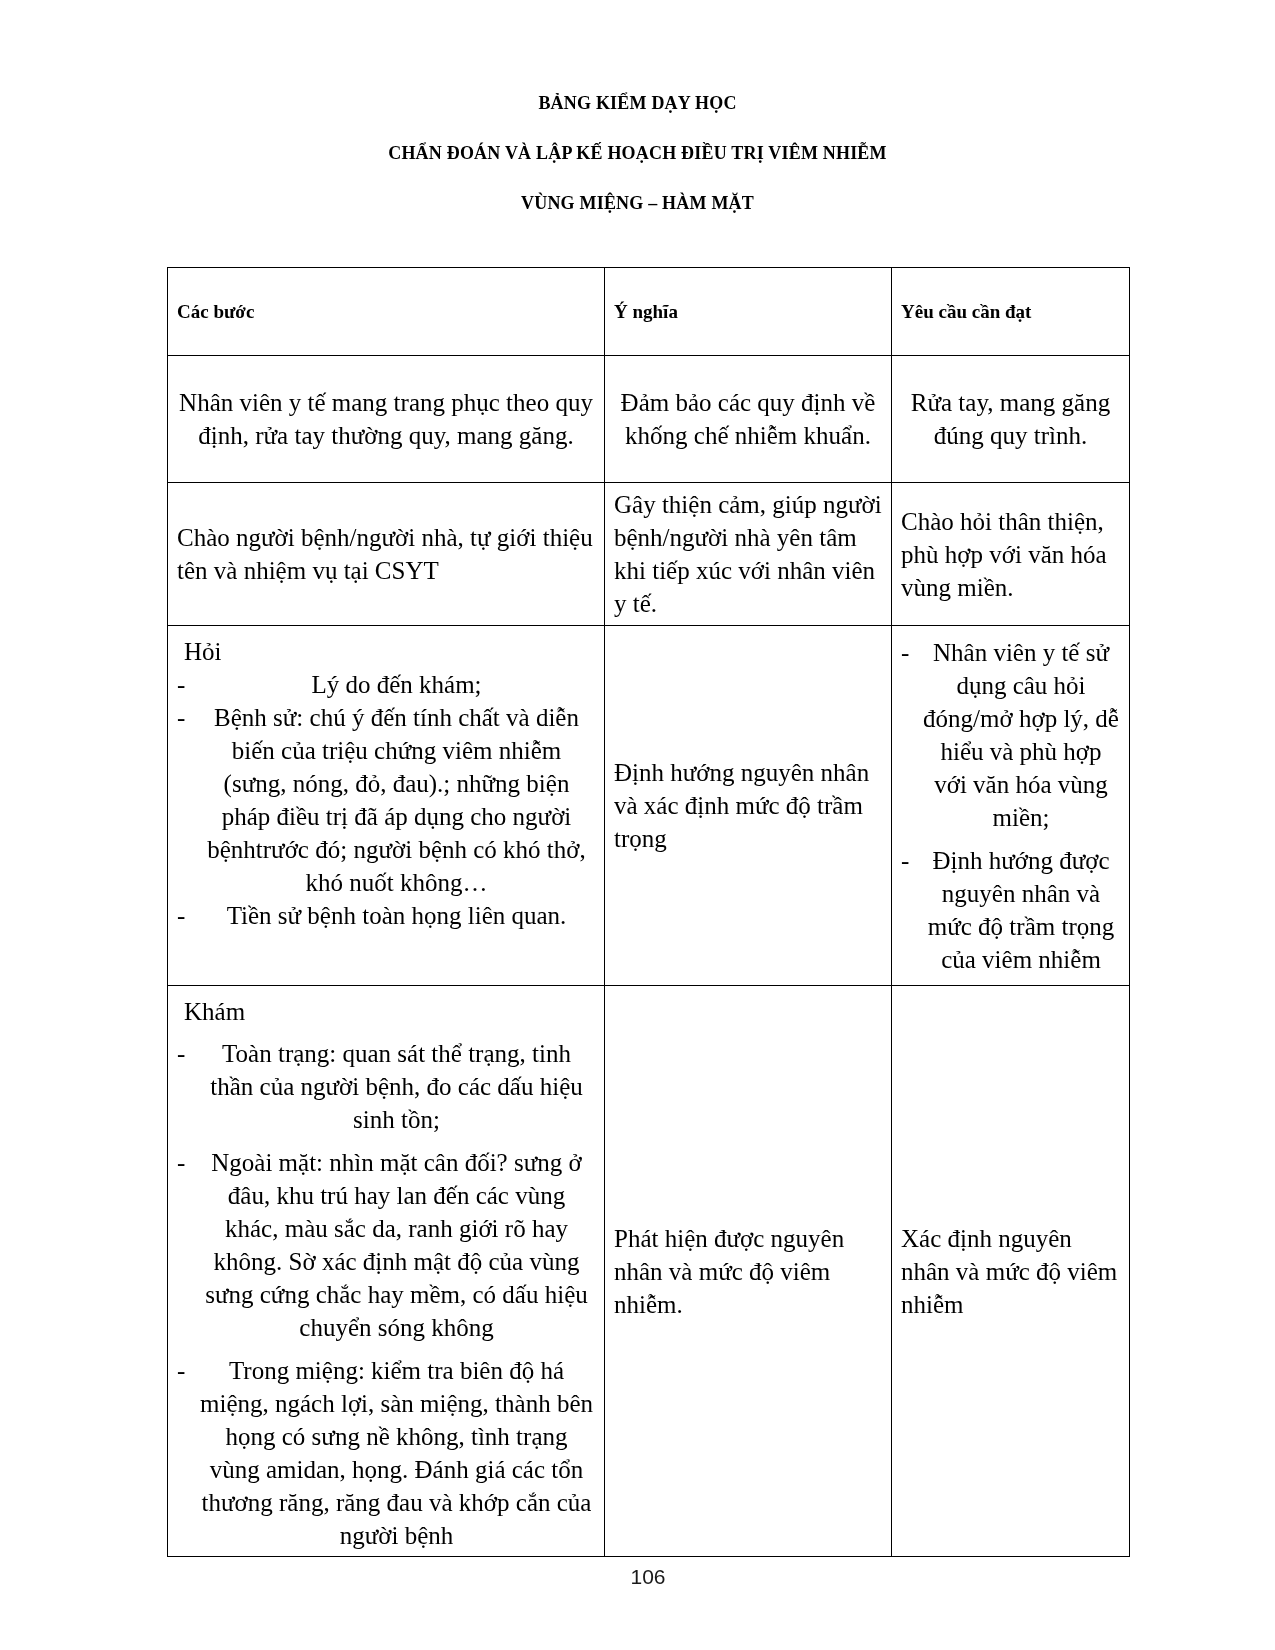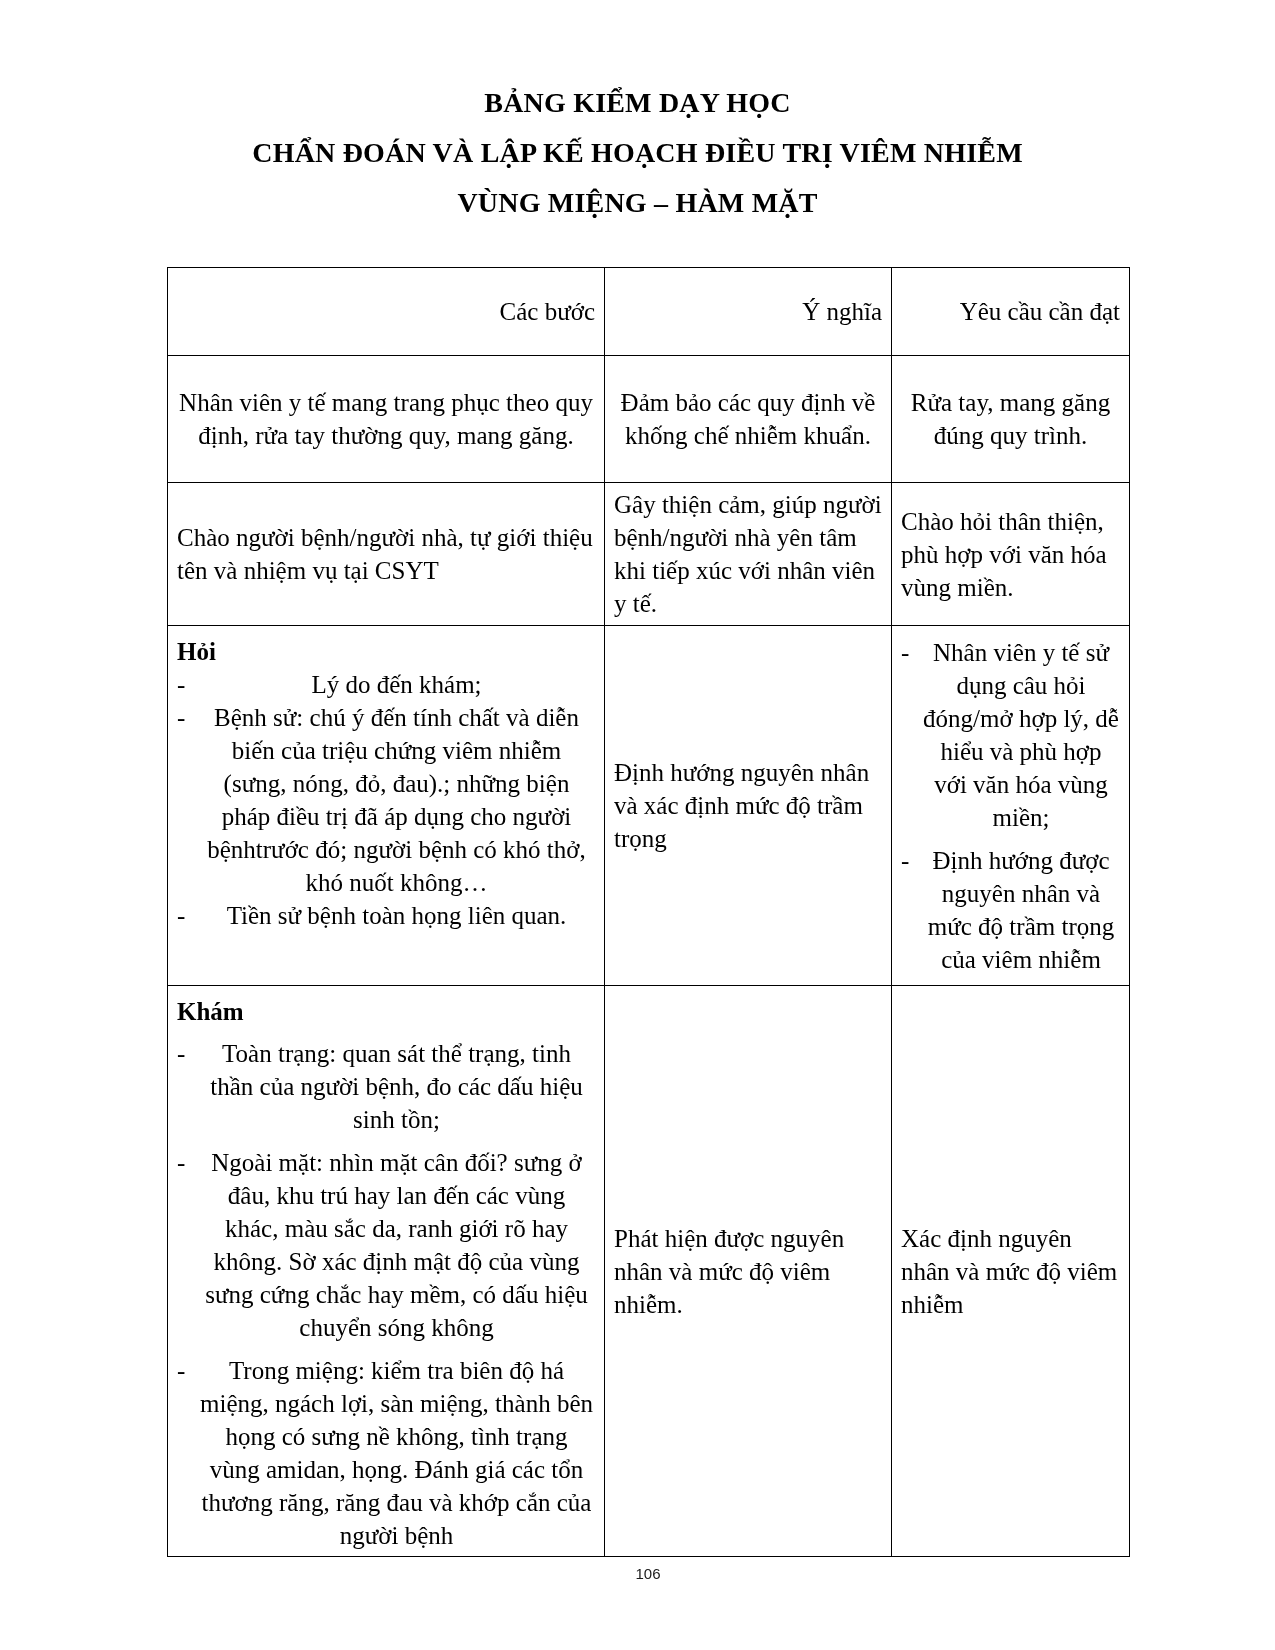--- a/index.html
+++ b/index.html
@@ -10,21 +10,21 @@
     color:#000;
     font-family:"Liberation Serif", serif;
     overflow:hidden;
   }
   .title-block {
     padding-top:78px;
     text-align:center;
   }
   .title-line {
     font-weight:bold;
-    font-size:28px;
+    font-size:18px;
     line-height:50px;
     letter-spacing:0.2px;
   }
   table.checklist {
     margin:39px 0 0 167px;
     border-collapse:collapse;
     table-layout:fixed;
     width:962px;
   }
   .checklist th, .checklist td {
@@ -34,37 +34,37 @@
     line-height:1.32;
     vertical-align:middle;
     overflow:hidden;
   }
   .checklist thead tr { height:88px; }
   .checklist tr.r1 { height:127px;text-align:center; }
   .checklist tr.r2 { height:143px; }
   .checklist tr.r3 { height:360px; }
   .checklist tr.r4 { height:558px; }
   .checklist th {
-    font-weight:normal;
-    text-align:right;
-    font-size:25px;
+    font-weight:bold;
+    text-align:left;
+    font-size:19px;
   }
   td.top { vertical-align:top; padding-top:9px; }
-  .cell-heading { font-weight:bold; }
+  .cell-heading { font-weight:normal;margin-left:7px; }
   .cell-heading.gap { margin-bottom:9px; }
   .hang { display:flex; align-items:flex-start; }
   .hang .marker { flex:0 0 21px; }
   .hang .li-text { flex:1 1 auto;text-align:center; }
   .spaced { margin-top:10px; }
   .footer {
     width:962px;
     margin:8px 0 0 167px;
     text-align:center;
     font-family:"Liberation Sans", sans-serif;
-    font-size:15px;
+    font-size:21px;
     color:#1a1a1a;
   }
 </style>
 </head>
 <body>
 
 <div class="page">
 
   <div class="title-block">
     <div class="title-line">BẢNG KIỂM DẠY HỌC</div>

